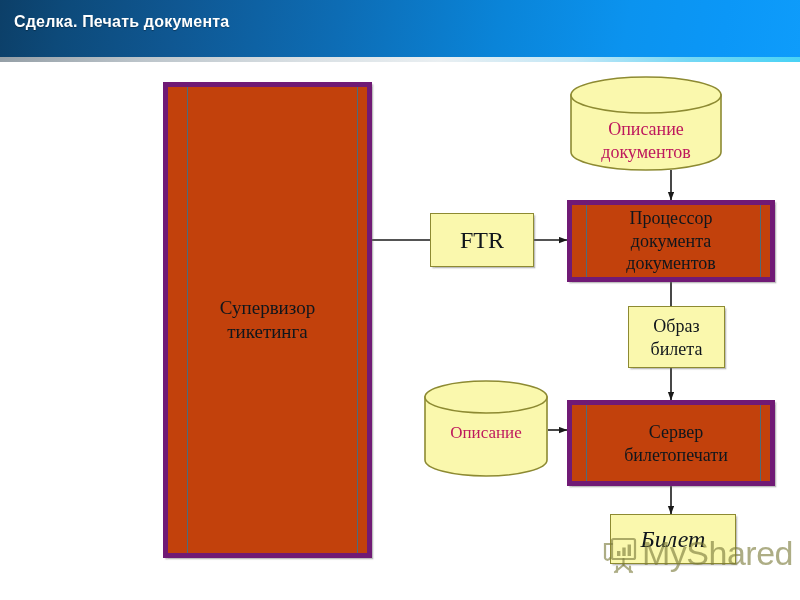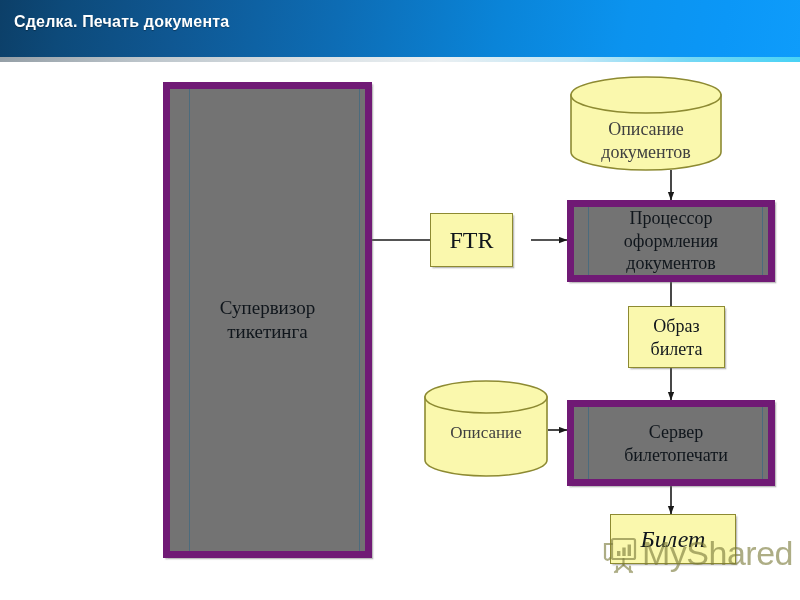--- a/index.html
+++ b/index.html
@@ -73,22 +73,22 @@
   }
 
   
   .node {
     position: absolute;
     box-sizing: border-box;
   }
 
   
   .component {
-    background: #737373;
-    border: 7px solid #701a75;
+    background: #c2410c;
+    border: 5px solid #701a75;
     box-shadow: 1.5px 1.5px 1.5px rgba(110,110,110,.45);
   }
   .component .rule {
     position: absolute;
     top: 0; bottom: 0;
     width: 0;
     border-left: 1px solid #4b6b7d;
   }
   .component .label,
   .process .label {
@@ -112,21 +112,21 @@
     position: absolute;
   }
   .cylinder svg {
     position: absolute;
     left: 0; top: 0;
   }
   .cylinder .label {
     position: absolute;
     left: 0; right: 0;
     text-align: center;
-    color: #404040;
+    color: #be185d;
     line-height: 1.25;
   }
 
   .watermark {
     position: absolute;
     display: flex;
     align-items: center;
     pointer-events: none;
   }
   .watermark .wm-text {
@@ -173,41 +173,41 @@
 
     <div class="node component" style="left:163px; top:20px; width:209px; height:476px;padding-left:33px;">
       <div class="rule" style="left:19px;"></div>
       <div class="rule" style="left:189px;"></div>
       <div class="label" style="font-size:19px;">
         <div>Супервизор</div>
         <div>тикетинга</div>
       </div>
     </div>
 
-    <div class="node process" style="left:430px; top:151px; width:83px; height:54px;">
+    <div class="node process" style="left:430px; top:151px; width:104px; height:54px;">
       <div class="label" style="font-size:24px;">FTR</div>
     </div>
 
     <div class="cylinder" style="left:570px; top:14px; width:152px; height:95px;">
       <svg width="152" height="95">
         <path d="M1,19 L1,76 A75,18 0 0 0 151,76 L151,19 Z" fill="#faf8ad" stroke="#8d8a32" stroke-width="1.6"></path>
         <ellipse cx="76" cy="19" rx="75" ry="18" fill="#faf8ad" stroke="#8d8a32" stroke-width="1.6"></ellipse>
       </svg>
       <div class="label" style="top:42px; font-size:18px;">
         <div>Описание</div>
         <div>документов</div>
       </div>
     </div>
 
     <div class="node component" style="left:567px; top:138px; width:208px; height:82px;">
       <div class="rule" style="left:14px;"></div>
       <div class="rule" style="left:188px;"></div>
       <div class="label" style="font-size:18px;">
         <div>Процессор</div>
-        <div>оформления</div>
+        <div>документа</div>
         <div>документов</div>
       </div>
     </div>
 
     <div class="node process" style="left:628px; top:244px; width:97px; height:62px;">
       <div class="label" style="font-size:18px;">
         <div>Образ</div>
         <div>билета</div>
       </div>
     </div>

